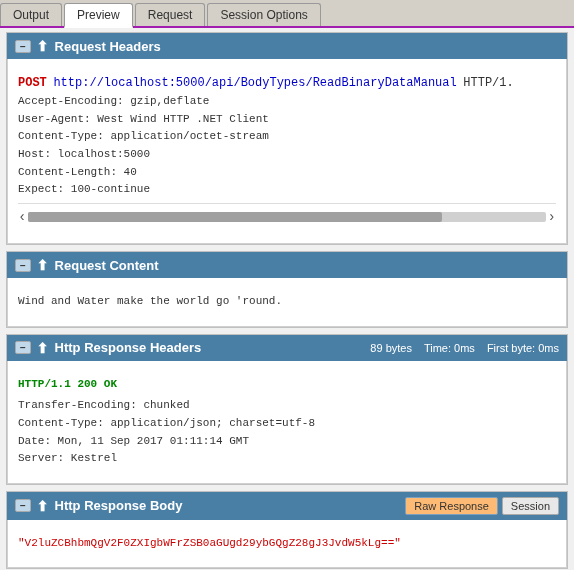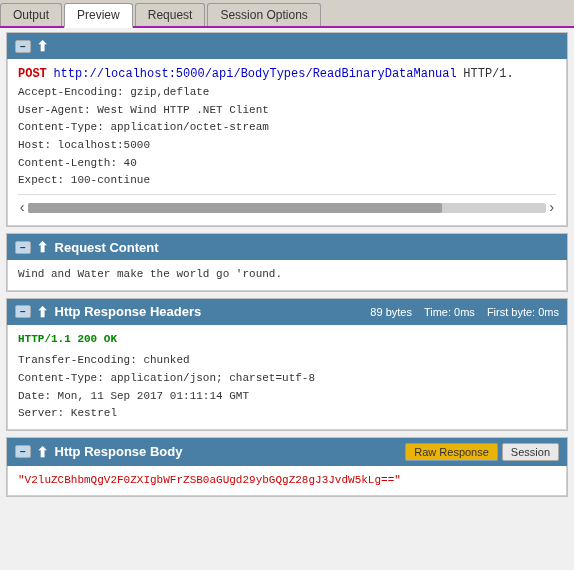--- a/index.html
+++ b/index.html
@@ -62,21 +62,21 @@
       margin-left: auto;
       font-size: 11px;
       font-weight: normal;
       display: flex;
       gap: 12px;
     }
 
     
     .section-content {
       background: #fff;
-      padding: 6px 10px;
+      padding: 15px 10px;
       font-family: 'Courier New', monospace;
       font-size: 11px;
       line-height: 1.6;
       border: 1px solid #d0d0d0;
       border-top: none;
     }
 
     .request-method {
       color: #cc0000;
       font-weight: bold;
@@ -116,21 +116,21 @@
     .btn {
       padding: 2px 8px;
       font-size: 11px;
       background: #e8e8e8;
       border: 1px solid #aaa;
       cursor: pointer;
       border-radius: 2px;
       color: #333;
     }
     .btn.active {
-      background: #eab308;
+      background: #fdba74;
       border-color: #7a9fbf;
     }
 
     
     .response-body-text {
       color: #cc0000;
       font-family: 'Courier New', monospace;
       font-size: 11px;
       word-break: break-all;
     }
@@ -158,20 +158,21 @@
   <div class="tab">Request</div>
   <div class="tab">Session Options</div>
 </div>
 
 <div class="sections">
 
   <div class="section">
     <div class="section-header">
       <span class="collapse-icon">−</span>
       <span class="upload-icon">⬆</span>
+      <span>Request Headers</span>
     </div>
     <div class="section-content">
       <div class="scroll-area">
         <div>
           <span class="request-method">POST</span>
           <span> </span>
           <span class="request-url">http://localhost:5000/api/BodyTypes/ReadBinaryDataManual</span>
           <span class="request-version"> <span>HTTP/1.</span></span>
         </div>
         <div>Accept-Encoding: gzip,deflate</div>

